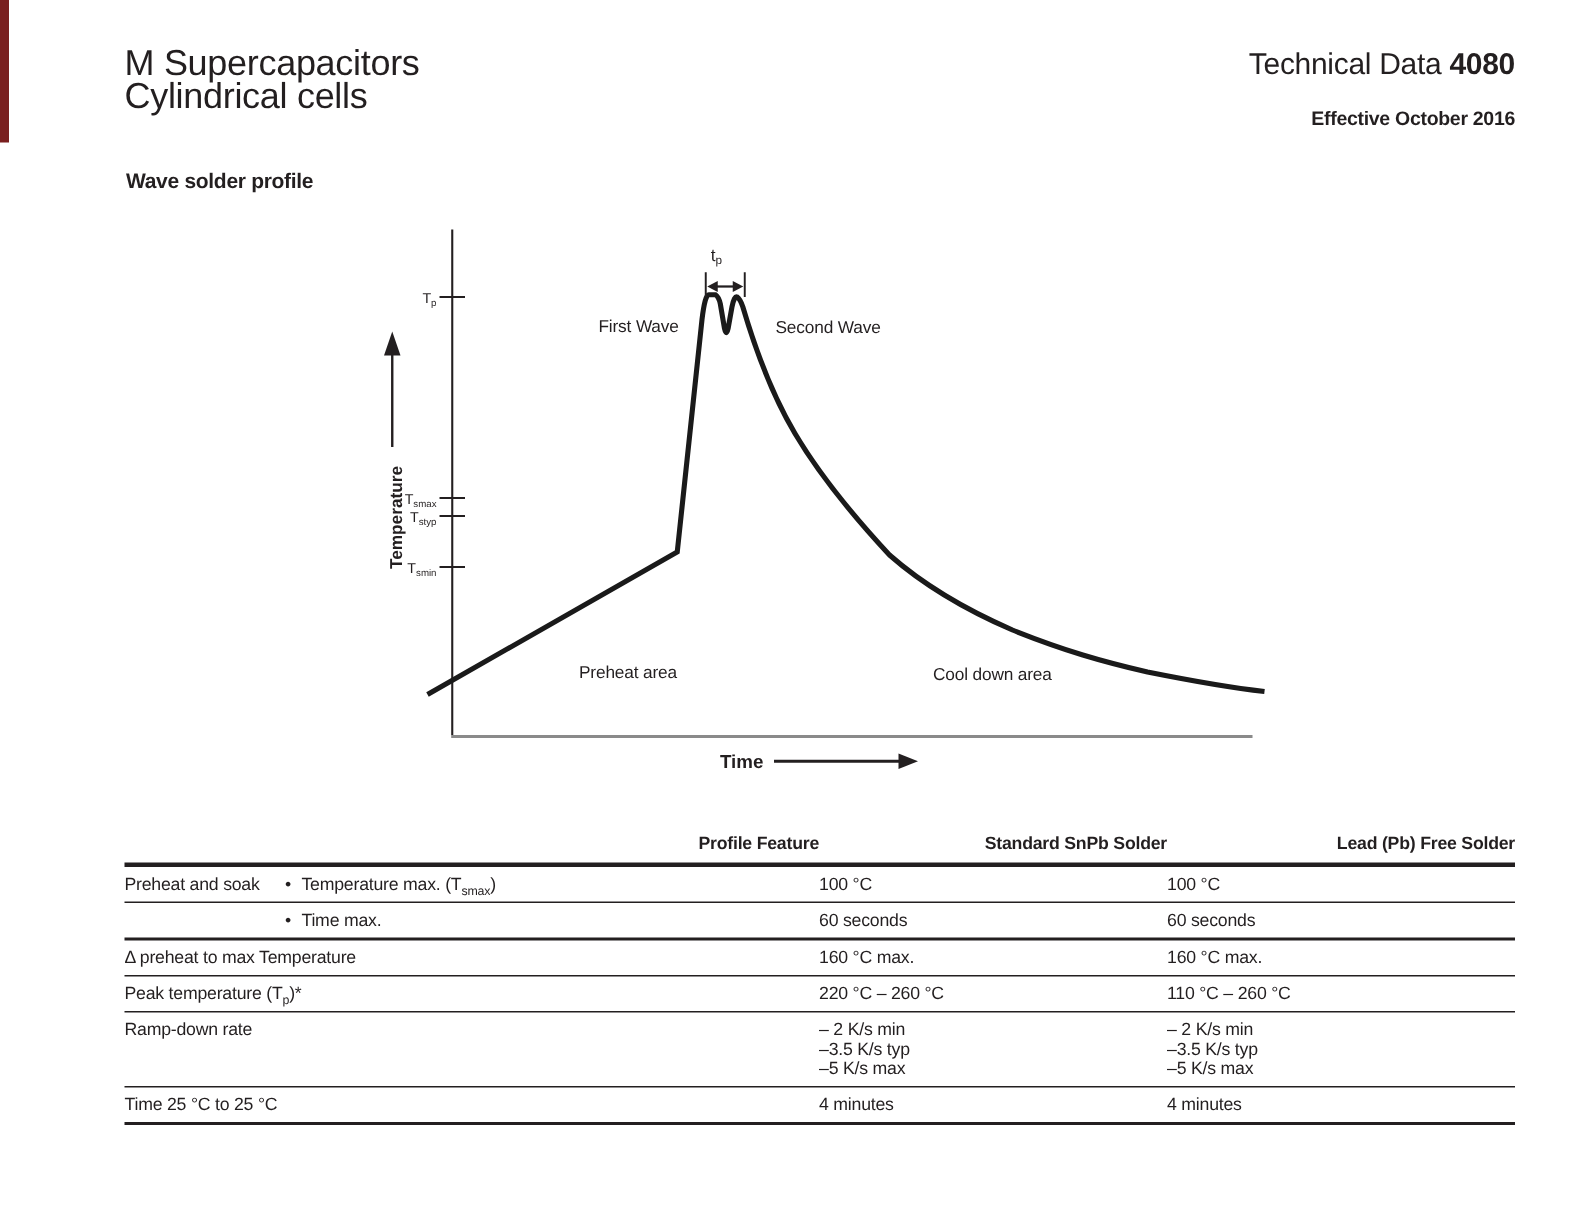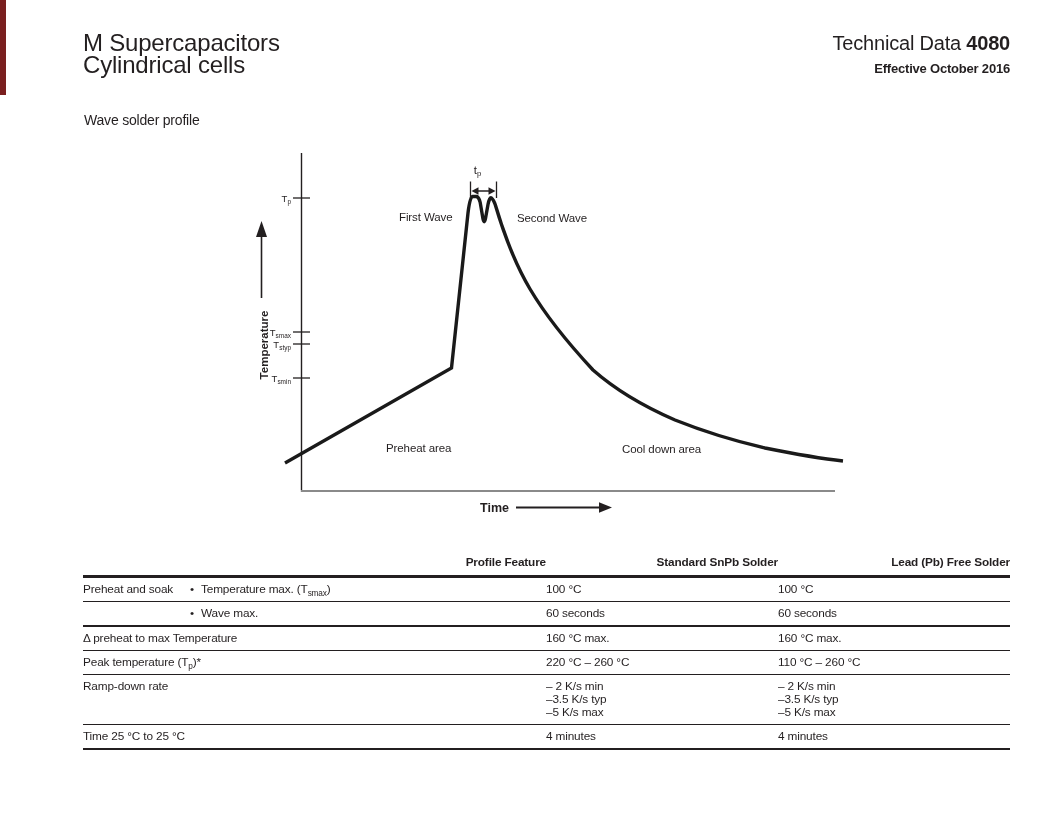--- a/index.html
+++ b/index.html
@@ -9,22 +9,22 @@
     color:#231f20;overflow:hidden;
   }
   
   .edge-mark{position:absolute;left:0;top:0;width:6px;height:95px;background:#7a1f1f;}
 
   
   .product-block{position:absolute;left:83px;top:32px;font-size:24px;line-height:22px;letter-spacing:-0.2px;}
   .doc-block{position:absolute;right:43px;top:32px;text-align:right;}
   .doc-line1{font-size:20px;letter-spacing:-0.2px;}
   .doc-line1 b{font-weight:bold;}
-  .doc-line2{font-size:13px;font-weight:bold;margin-top:6px;letter-spacing:-0.2px;}
-  .section-title{position:absolute;left:84px;top:112px;font-size:14px;font-weight:normal;letter-spacing:-0.2px;}
+  .doc-line2{font-size:13px;font-weight:bold;margin-top:16px;letter-spacing:-0.2px;}
+  .section-title{position:absolute;left:84px;top:112px;font-size:14px;font-weight:bold;letter-spacing:-0.2px;}
 
   
   .chart{position:absolute;left:0;top:140px;width:1053px;height:380px;}
   .chart text{fill:#231f20;font-family:"Liberation Sans","DejaVu Sans",sans-serif;}
   .axis-tick-label{font-size:9.5px;}
   .anno{font-size:11.5px;letter-spacing:-0.1px;}
   .axis-title{font-size:11.5px;font-weight:bold;}
 
   
   .profile-table{
@@ -113,21 +113,21 @@
   </thead>
   <tbody>
     <tr class="sep1">
       <td>Preheat and soak</td>
       <td><span class="bullet">•</span><span>Temperature max. (T<sub>smax</sub>)</span></td>
       <td>100 °C</td>
       <td>100 °C</td>
     </tr>
     <tr class="sep2">
       <td></td>
-      <td><span class="bullet">•</span><span>Wave max.</span></td>
+      <td><span class="bullet">•</span><span>Time max.</span></td>
       <td>60 seconds</td>
       <td>60 seconds</td>
     </tr>
     <tr class="sep1">
       <td colspan="2">Δ preheat to max Temperature</td>
       <td>160 °C max.</td>
       <td>160 °C max.</td>
     </tr>
     <tr class="sep1">
       <td colspan="2">Peak temperature (T<sub>p</sub>)*</td>

